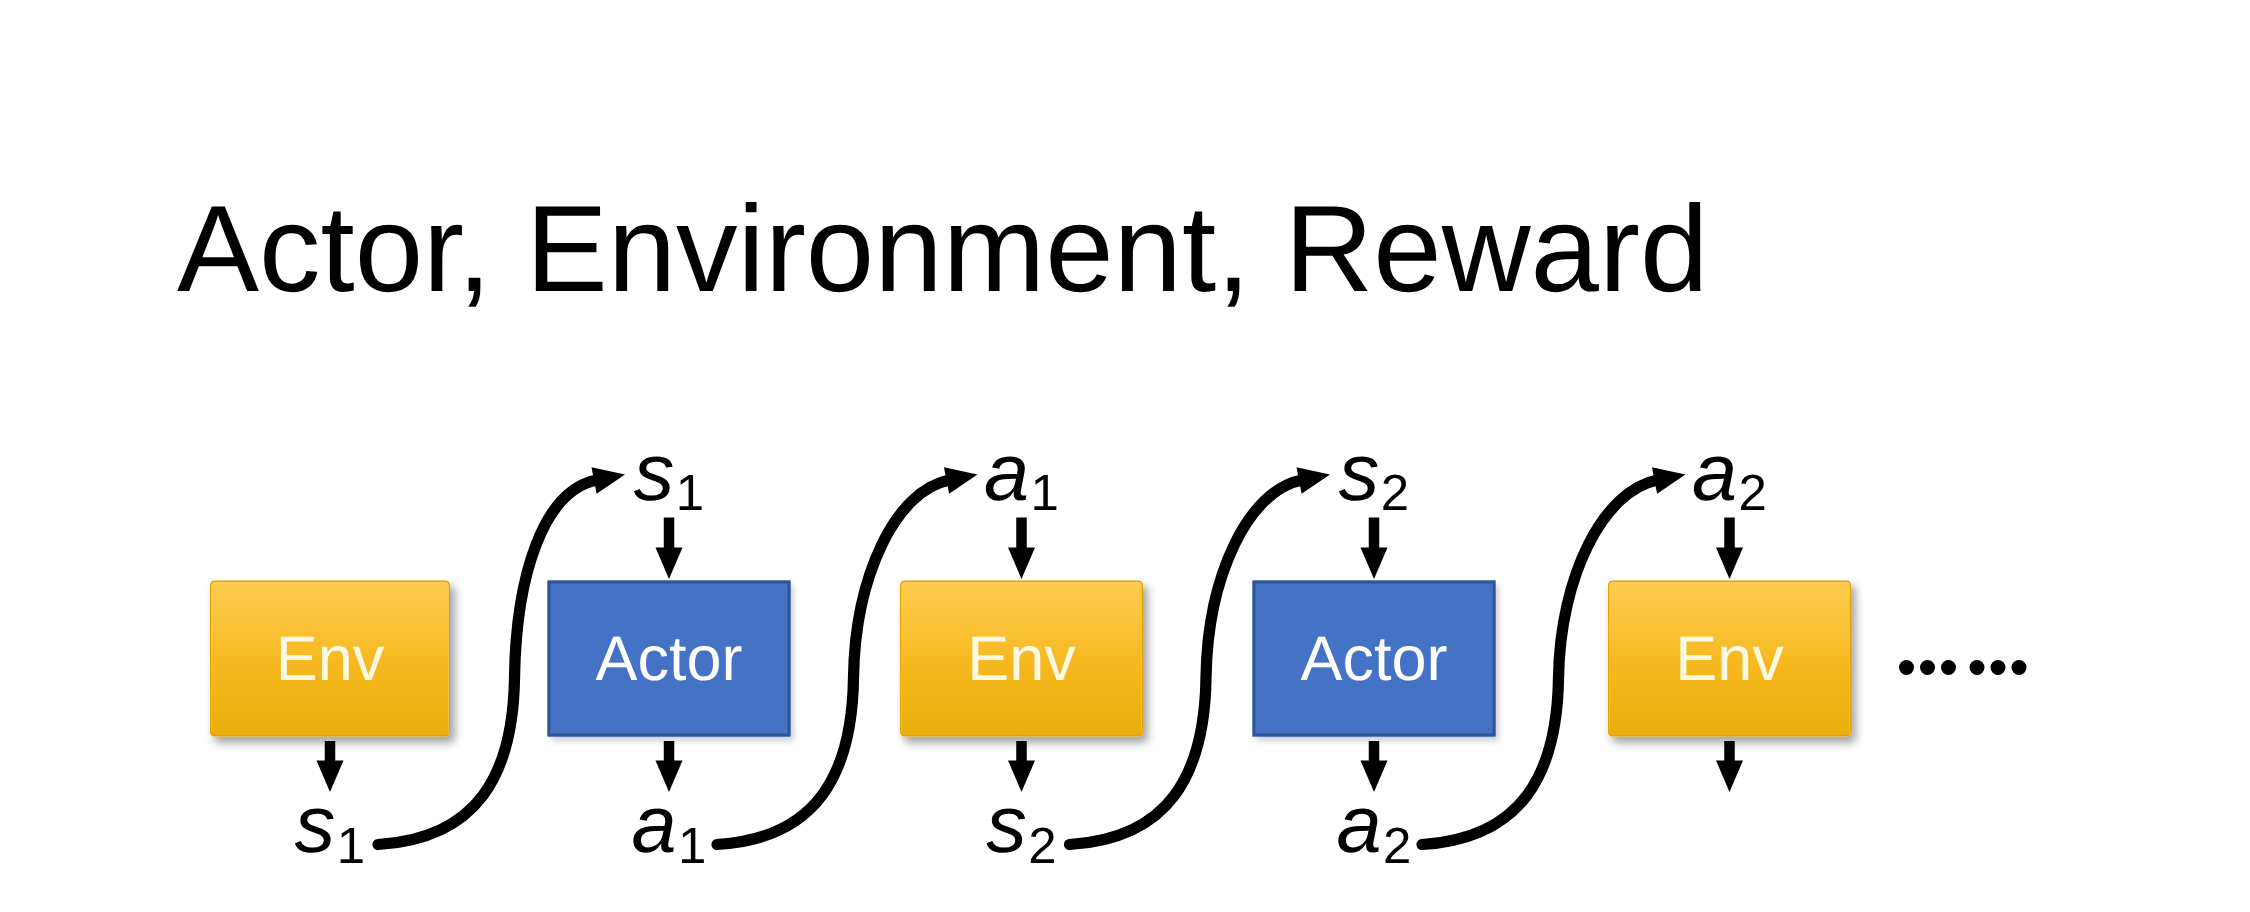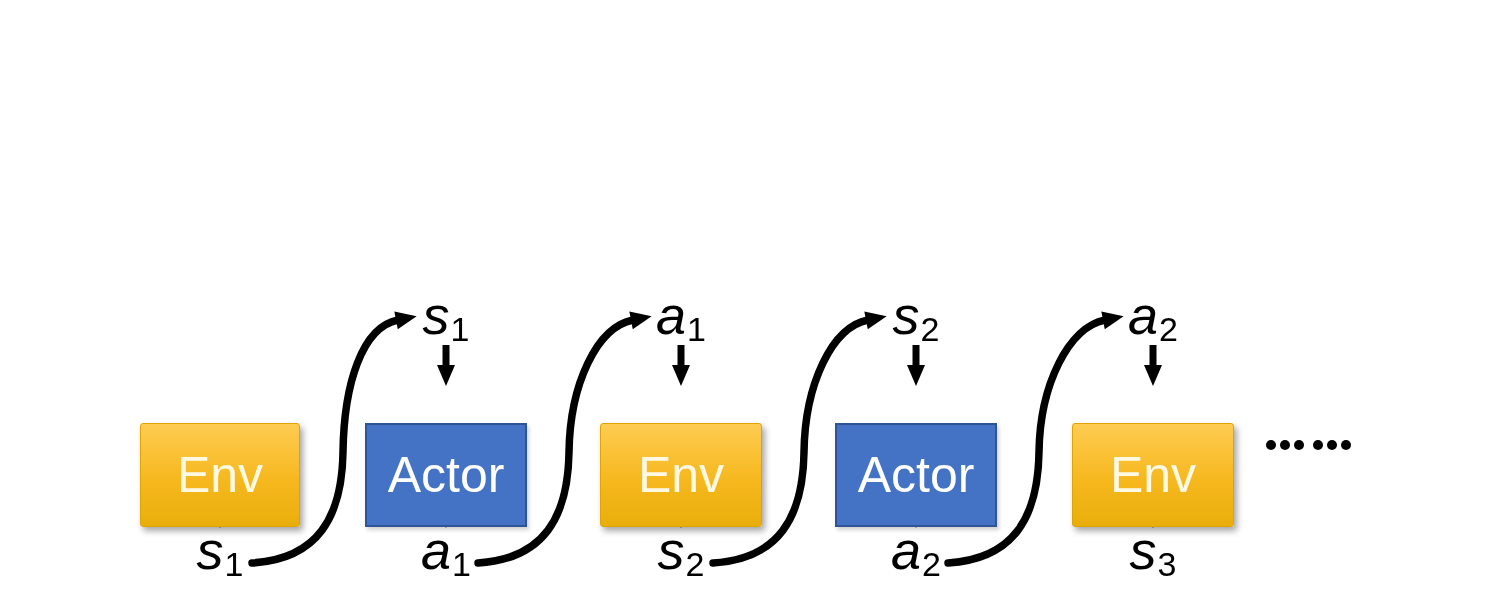--- a/index.html
+++ b/index.html
@@ -30,23 +30,22 @@
     color: var(--arrow, #000);
   }
   .box {
     position: absolute;
     top: 387px;
     height: 104px;
     display: flex;
     align-items: center;
     justify-content: center;
     box-sizing: border-box;
-    font-size: 50px;
+    font-size: 42px;
     line-height: 1;
-    margin-top: 36px;
   }
   .box.env {
     background: linear-gradient(180deg, var(--env-top, #FFCC52) 0%, var(--env-mid, #F6B81E) 55%, var(--env-bottom, #E9AE0B) 100%);
     border: 1px solid var(--env-edge, #DFA400);
     border-radius: 3px;
     box-shadow: 3px 4px 6px rgba(0,0,0,0.35);
     color: var(--env-text, #FEF9E3);
   }
   .box.actor {
     background: var(--actor-fill, #4472C4);
@@ -89,20 +88,21 @@
     margin-right: 4px;
     flex: none;
   }
   .dot.group-gap { margin-left: 5px; }
 </style>
 </head>
 <body>
 
 <div class="stage">
 
+  <h1 class="title">Actor, Environment, Reward</h1>
 
   <svg class="arrows" width="1500" height="608" viewBox="0 0 1500 608" xmlns="http://www.w3.org/2000/svg">
     <defs>
       <marker id="ah" viewBox="0 0 12 12" refX="2" refY="6" markerWidth="24" markerHeight="24" orient="auto" markerUnits="userSpaceOnUse">
         <path d="M1 1.5 L11.5 6 L1 10.5 Z" fill="currentColor"></path>
       </marker>
     </defs>
 
     <line x1="446" y1="345" x2="446" y2="367" stroke="currentColor" stroke-width="7" marker-end="url(#ah)"></line>
     <line x1="681" y1="345" x2="681" y2="367" stroke="currentColor" stroke-width="7" marker-end="url(#ah)"></line>
@@ -155,23 +155,20 @@
   </div>
   <div class="mlabel" style="left:386px;top:523px">
     <i>a</i><sub>1</sub>
   </div>
   <div class="mlabel" style="left:621px;top:523px">
     <i>s</i><sub>2</sub>
   </div>
   <div class="mlabel" style="left:856px;top:523px">
     <i>a</i><sub>2</sub>
   </div>
-  <div class="mlabel" style="left:1093px;top:523px">
-    <i>s</i><sub>3</sub>
-  </div>
 
   <div class="dots" aria-hidden="false">
       <span class="dot"></span>
       <span class="dot"></span>
       <span class="dot"></span>
       <span class="dot group-gap"></span>
       <span class="dot"></span>
       <span class="dot"></span>
     </div>
 

